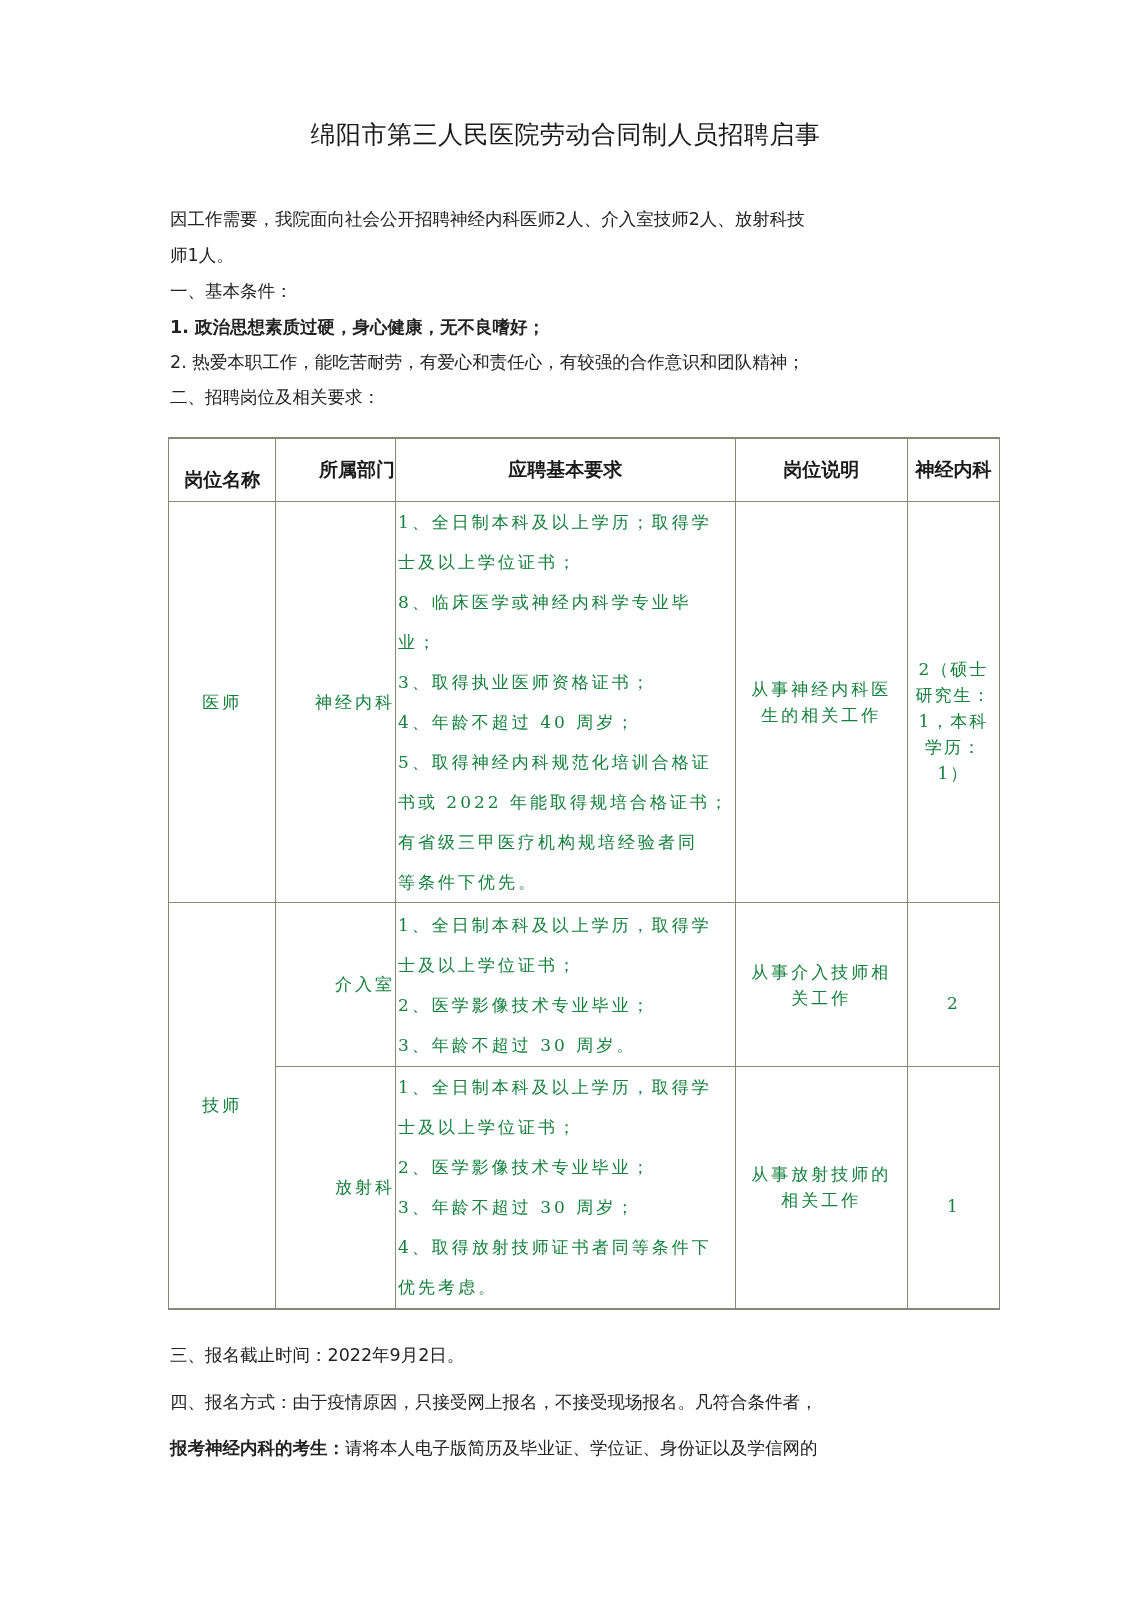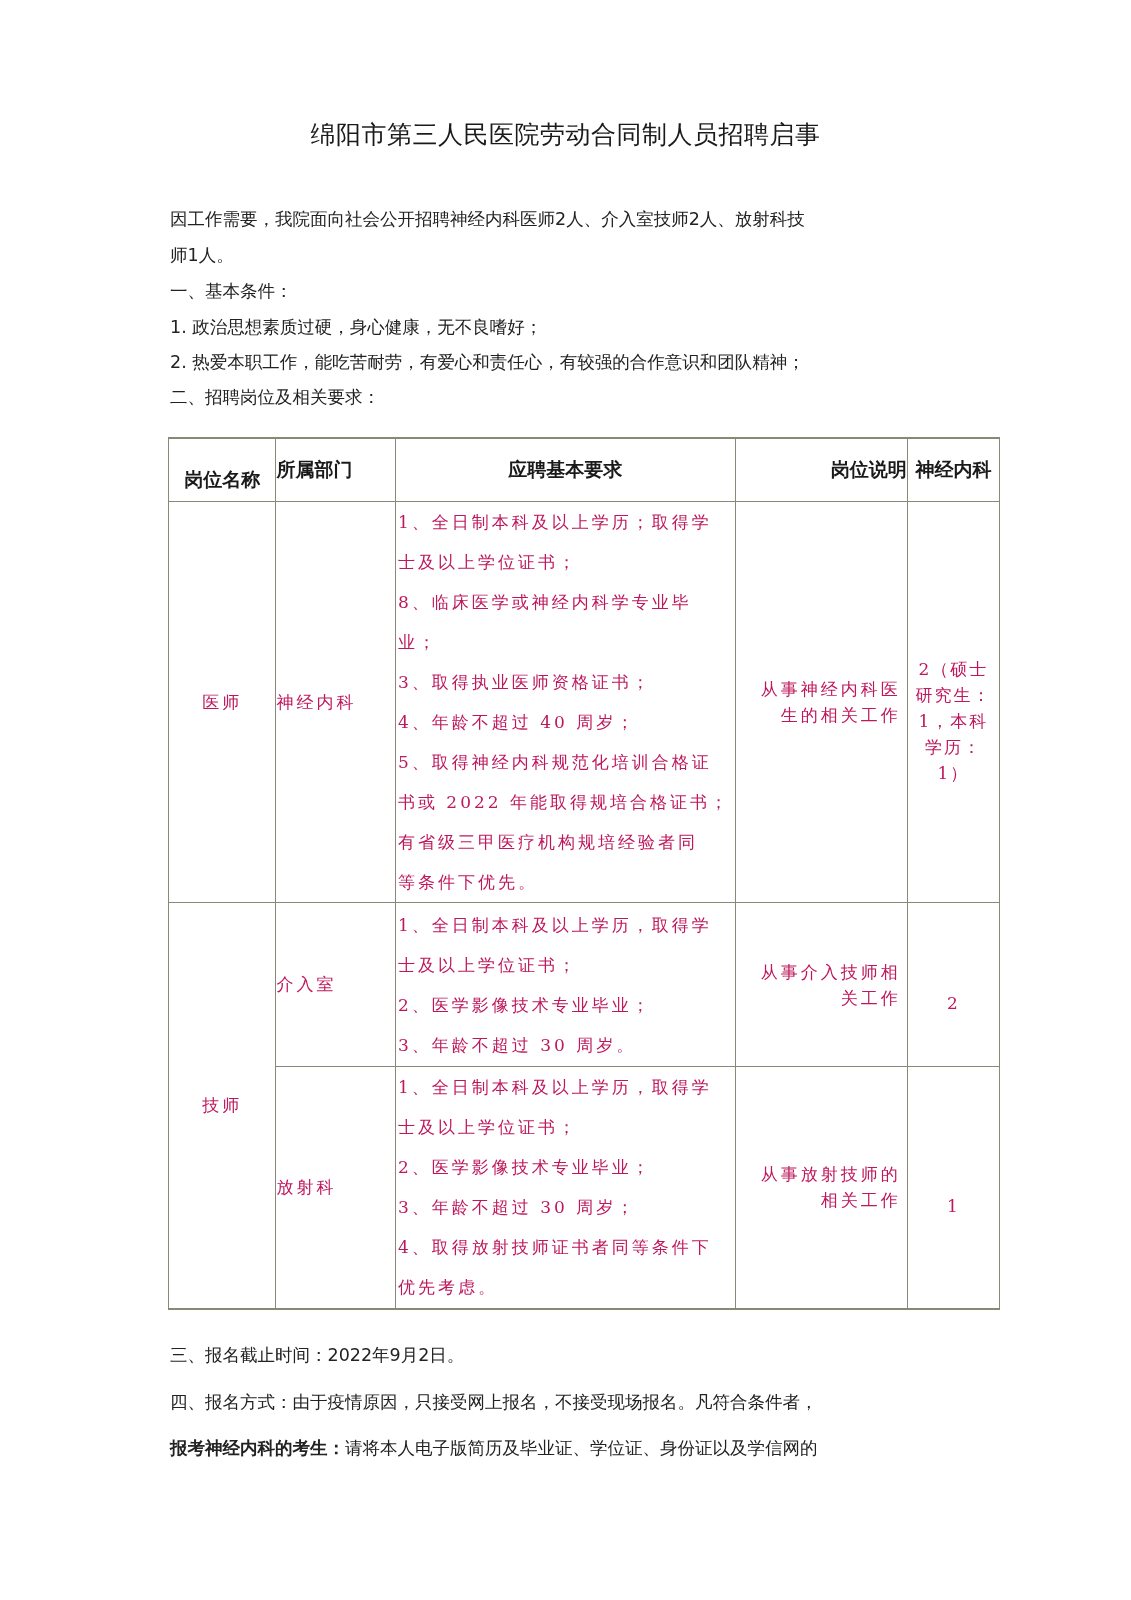--- a/index.html
+++ b/index.html
@@ -9,39 +9,39 @@
            font-size: 25px; font-weight: normal; letter-spacing: 0.5px; }
   .para { position: absolute; left: 170px; font-family: "DejaVu Sans", "Liberation Sans", sans-serif;
           font-size: 17.5px; color: #222; white-space: nowrap; }
   .para b { font-weight: bold; }
   table.jobs { position: absolute; left: 168px; top: 437px; width: 832px; border-collapse: collapse;
                border-top: 2px solid #888877; border-bottom: 2px solid #888877; }
   table.jobs td, table.jobs th { border: 1px solid #888877; padding: 0; vertical-align: middle; }
   table.jobs th { font-weight: bold; font-size: 19px; height: 54px; }
   table.jobs th.c0 { vertical-align: bottom; padding-bottom: 8px; }
   .c0 { width: 105px; text-align: center; }
-  .c1 { width: 117px; text-align: left; }
+  .c1 { width: 117px; text-align: right; }
   .c2 { width: 329px; }
-  .c3 { width: 169px; text-align: right; }
+  .c3 { width: 169px; text-align: center; }
   .c4 { width: 90px; text-align: center; }
-  td { font-size: 17px; color: #be185d; }
+  td { font-size: 17px; color: #15803d; }
   .req-line { line-height: 40px; letter-spacing: 3px; font-size: 17px; padding-left: 2px; white-space: nowrap; }
   .desc { letter-spacing: 3px; line-height: 26px; padding: 0 6px; }
   .count { line-height: 26px; letter-spacing: 2px; padding: 0 4px; margin-top: 37px; }
   .cell-text { letter-spacing: 3px; }
 </style>
 </head>
 <body>
 
 <div class="title">绵阳市第三人民医院劳动合同制人员招聘启事</div>
 
 <div class="para" style="top:207px;">因工作需要，我院面向社会公开招聘神经内科医师2人、介入室技师2人、放射科技</div>
 <div class="para" style="top:243px;">师1人。</div>
 <div class="para" style="top:279px;">一、基本条件：</div>
-<div class="para" style="top:315px;">1. 政治思想素质过硬，身心健康，无不良嗜好；</div>
+<div class="para" style="top:315px;font-weight:bold;">1. 政治思想素质过硬，身心健康，无不良嗜好；</div>
 <div class="para" style="top:350px;">2. 热爱本职工作，能吃苦耐劳，有爱心和责任心，有较强的合作意识和团队精神；</div>
 <div class="para" style="top:385px;">二、招聘岗位及相关要求：</div>
 
 <table class="jobs">
   <tbody>
       <tr>
     <th class="c0">岗位名称</th>
     <th class="c1">所属部门</th>
     <th class="c2" style="text-align:center;">应聘基本要求</th>
     <th class="c3">岗位说明</th>

